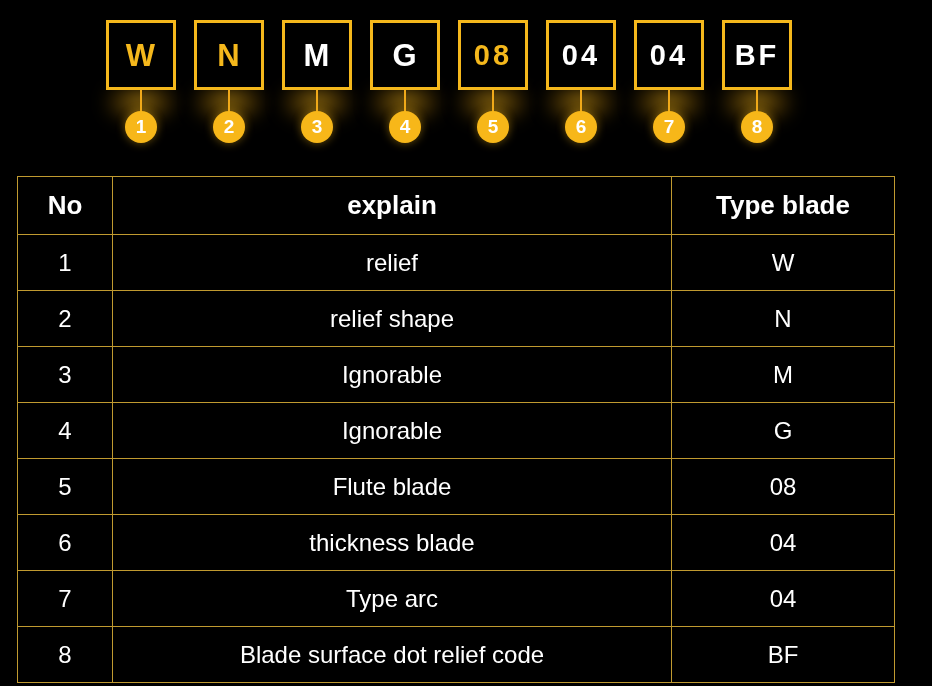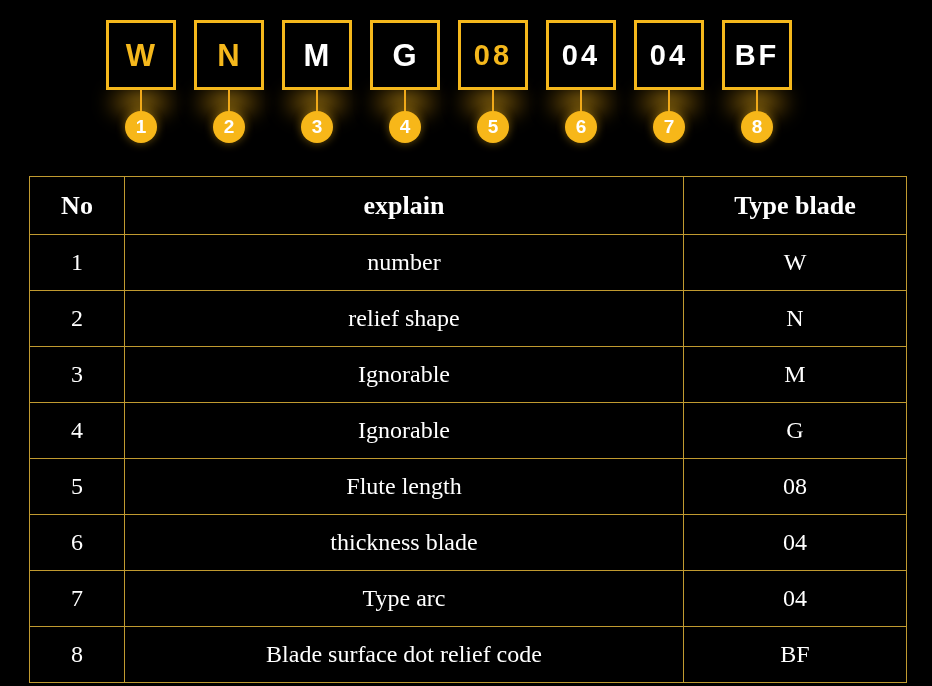--- a/index.html
+++ b/index.html
@@ -97,26 +97,25 @@
     font-size: 19px;
     font-weight: bold;
     color: #FFFFFF;
     z-index: 3;
     box-shadow: 0 0 10px rgba(247,183,25,0.45);
   }
 
   
   #spec-table {
     position: absolute;
-    left: 29px;
+    left: 17px;
     top: 176px;
     width: 874px;
     border-collapse: collapse;
     table-layout: fixed;
-    font-family: Liberation Serif, serif;
   }
   #spec-table td, #spec-table th {
     border: 1px solid #C09A30;
     text-align: center;
     color: #FFFFFF;
     background: #000000;
     padding: 0;
   }
   #spec-table thead th {
     height: 57px;
@@ -206,41 +205,41 @@
   <thead>
     <tr>
       <th class="col-no">No</th>
       <th class="col-explain">explain</th>
       <th class="col-type">Type blade</th>
     </tr>
   </thead>
   <tbody id="spec-table-body">
       <tr>
         <td class="col-no">1</td>
-        <td class="col-explain">number</td>
+        <td class="col-explain">relief</td>
         <td class="col-type">W</td>
       </tr>
       <tr>
         <td class="col-no">2</td>
         <td class="col-explain">relief shape</td>
         <td class="col-type">N</td>
       </tr>
       <tr>
         <td class="col-no">3</td>
         <td class="col-explain">Ignorable</td>
         <td class="col-type">M</td>
       </tr>
       <tr>
         <td class="col-no">4</td>
         <td class="col-explain">Ignorable</td>
         <td class="col-type">G</td>
       </tr>
       <tr>
         <td class="col-no">5</td>
-        <td class="col-explain">Flute length</td>
+        <td class="col-explain">Flute blade</td>
         <td class="col-type">08</td>
       </tr>
       <tr>
         <td class="col-no">6</td>
         <td class="col-explain">thickness blade</td>
         <td class="col-type">04</td>
       </tr>
       <tr>
         <td class="col-no">7</td>
         <td class="col-explain">Type arc</td>

